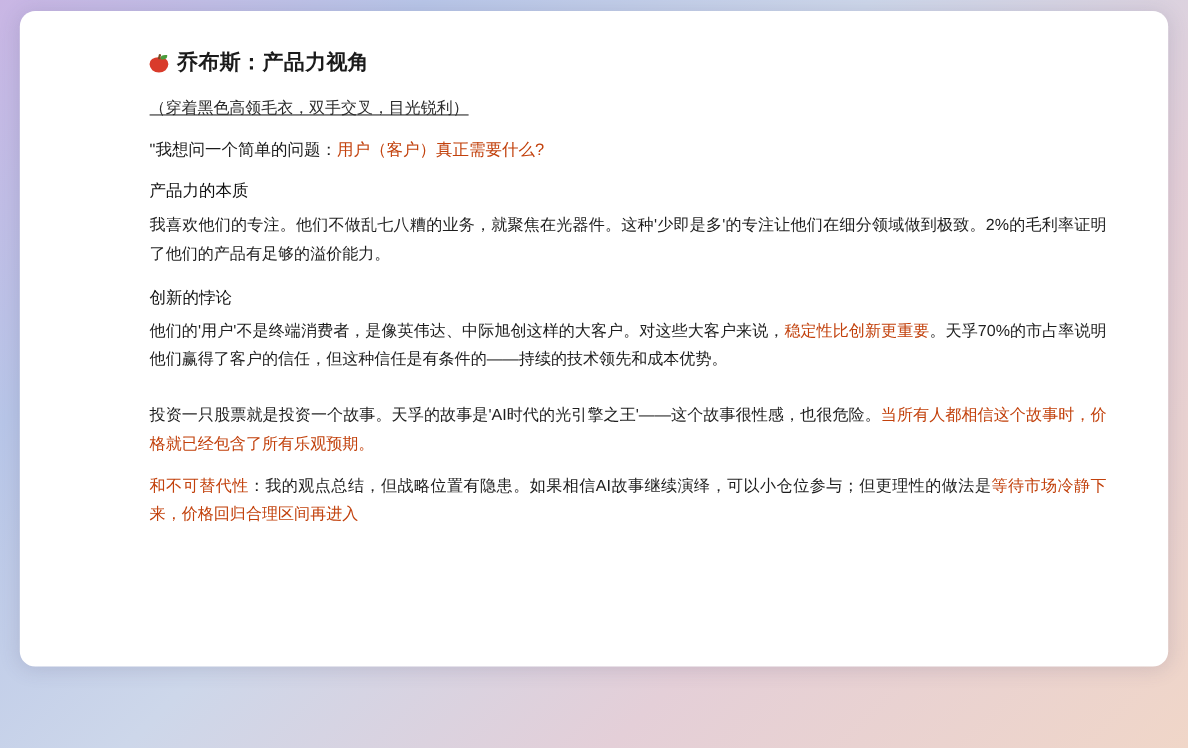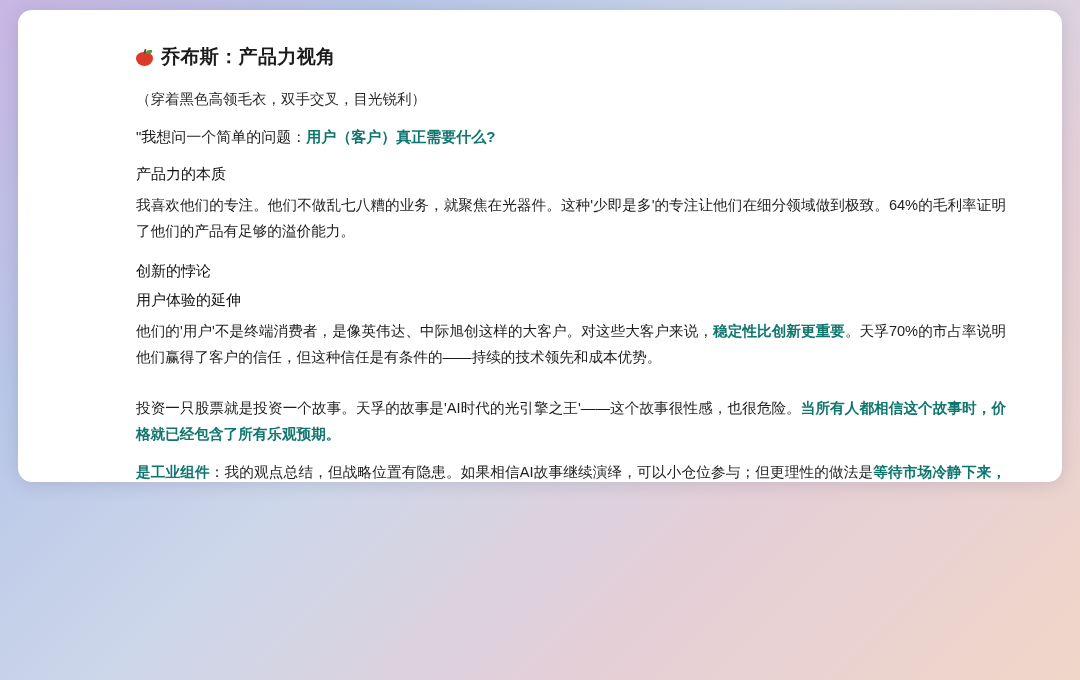--- a/index.html
+++ b/index.html
@@ -11,21 +11,21 @@
     height: 680px;
     font-family: "Liberation Sans", sans-serif;
     background: linear-gradient(135deg, #c9b6e4 0%, #b8c6e8 22%, #cdd7ea 45%, #e4cfd8 70%, #f0d6c8 100%);
     overflow: hidden;
   }
   .page-wrap {
     position: absolute;
     left: 18px;
     top: 10px;
     width: 1044px;
-    height: 472px;
+    height: 596px;
     background: #ffffff;
     border-radius: 14px;
     box-shadow: 0 2px 18px rgba(80, 70, 110, 0.18);
     overflow: hidden;
   }
   .card-inner {
     padding: 28px 56px 20px 118px;
     box-sizing: border-box;
   }
   .doc-title {
@@ -71,20 +71,21 @@
     width: 6px;
     height: 4px;
     background: #4a9b3c;
     border-radius: 70% 0 70% 0;
   }
   .stage {
     font-size: 14.5px;
     color: #2a2a2a;
     margin: 0 0 14px 0;
     line-height: 1.6;
+    text-decoration: underline;
   }
   .quote-open {
     font-size: 15px;
     color: #1b1b1b;
     margin: 0 0 14px 0;
     line-height: 1.6;
   }
   h3.sec {
     font-size: 15px;
     font-weight: normal;
@@ -103,21 +104,21 @@
     margin-bottom: 12px;
     margin-top: 25px;
   }
   .conclusion {
     font-size: 14.6px;
     color: #1d1d1d;
     line-height: 1.78;
     margin: 0;
     text-align: justify;
   }
-  b { font-weight: bold; color: #0f766e; }
+  b { font-weight: normal; color: #c2410c; }
 </style>
 </head>
 <body>
 
 <div class="page-wrap">
   <div class="card-inner">
 
     <div class="doc-title">
       <span class="apple-icon">
         <span class="body"></span>
@@ -128,23 +129,22 @@
     </div>
 
     <p class="stage">（穿着黑色高领毛衣，双手交叉，目光锐利）</p>
 
     <p class="quote-open">
       <span>"我想问一个简单的问题：</span><b>用户（客户）真正需要什么?</b>
     </p>
 
     <div id="sections">
         <h3 class="sec">产品力的本质</h3>
-        <p class="body"><span>我喜欢他们的专注。他们不做乱七八糟的业务，就聚焦在光器件。这种'少即是多'的专注让他们在细分领域做到极致。64%的毛利率证明了他们的产品有足够的溢价能力。</span></p>
+        <p class="body"><span>我喜欢他们的专注。他们不做乱七八糟的业务，就聚焦在光器件。这种'少即是多'的专注让他们在细分领域做到极致。2%的毛利率证明了他们的产品有足够的溢价能力。</span></p>
         <h3 class="sec">创新的悖论</h3>
-        <h3 class="sec">用户体验的延伸</h3>
         <p class="body"><span>他们的'用户'不是终端消费者，是像英伟达、中际旭创这样的大客户。对这些大客户来说，</span><b>稳定性比创新更重要</b><span>。天孚70%的市占率说明他们赢得了客户的信任，但这种信任是有条件的——持续的技术领先和成本优势。</span></p>
         <p class="body last"><span>投资一只股票就是投资一个故事。天孚的故事是'AI时代的光引擎之王'——这个故事很性感，也很危险。</span><b>当所有人都相信这个故事时，价格就已经包含了所有乐观预期。</b></p>
       </div>
 
-    <p class="conclusion" id="conclusion"><b>是工业组件</b><span>：我的观点总结，但战略位置有隐患。如果相信AI故事继续演绎，可以小仓位参与；但更理性的做法是</span><b>等待市场冷静下来，价格回归合理区间再进入</b></p>
+    <p class="conclusion" id="conclusion"><b>和不可替代性</b><span>：我的观点总结，但战略位置有隐患。如果相信AI故事继续演绎，可以小仓位参与；但更理性的做法是</span><b>等待市场冷静下来，价格回归合理区间再进入</b></p>
 
   </div>
 </div>
 
 </body></html>

